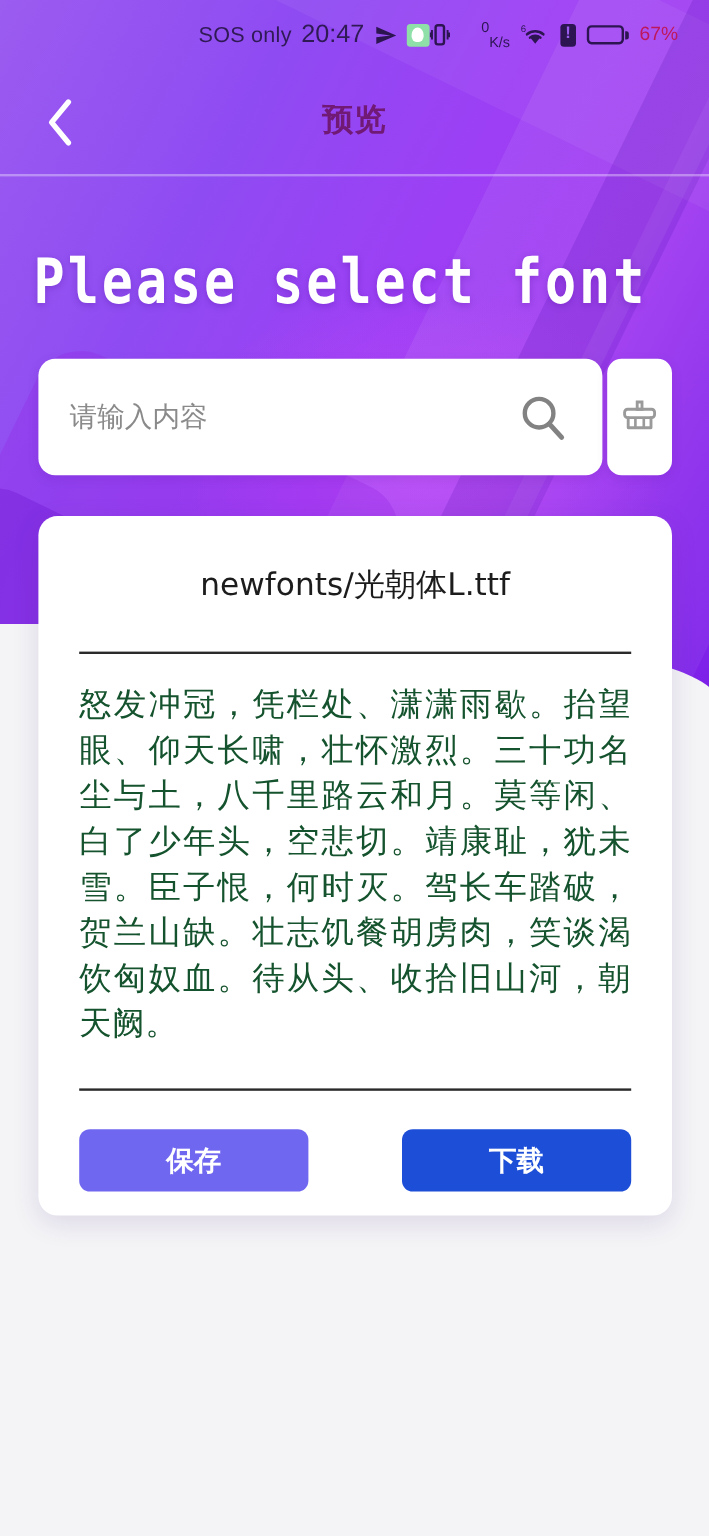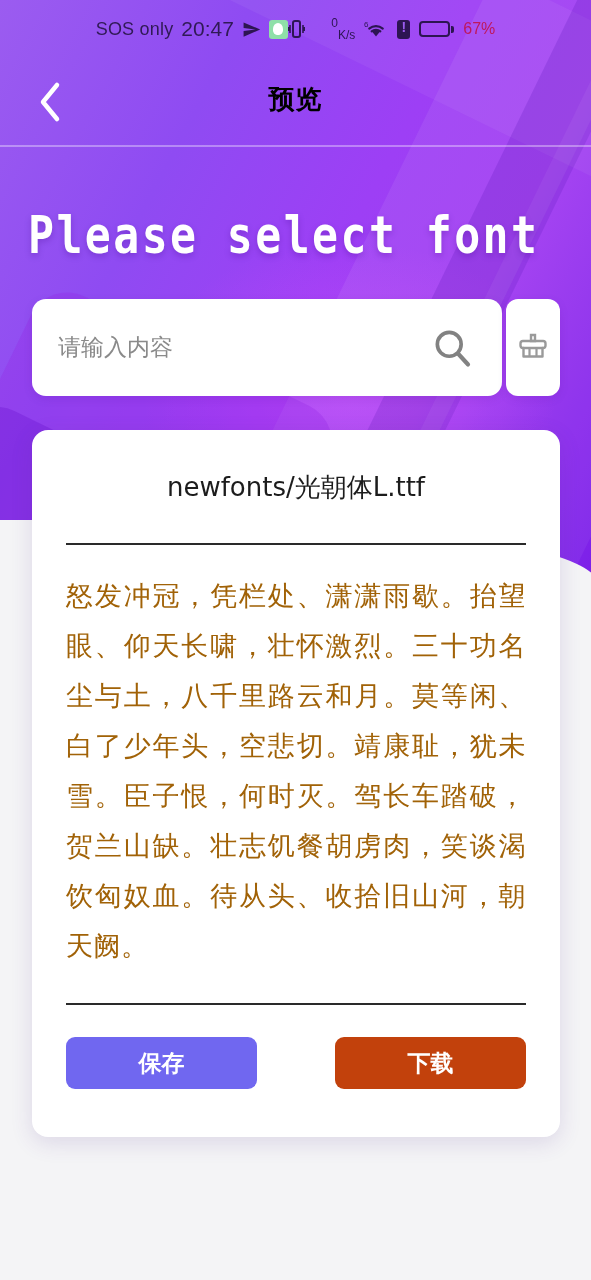--- a/index.html
+++ b/index.html
@@ -35,21 +35,21 @@
   .s3 { left:500px; top:-160px; width:200px; height:900px; background:rgba(255,255,255,.05); transform:rotate(26deg); }
   .s4 { left:-60px; top:330px;  width:330px; height:420px; background:rgba(150,40,230,.30); transform:rotate(26deg); border-radius:40px; }
   .s5 { left:-120px; top:440px; width:300px; height:380px; background:rgba(110,20,210,.35); transform:rotate(26deg); border-radius:40px; }
   .s6 { left:150px; top:-60px; width:520px; height:140px; background:rgba(255,255,255,.05); transform:rotate(26deg); }
   .glow { position:absolute; left:140px; top:240px; width:420px; height:300px;
           background:radial-gradient(ellipse at center, rgba(210,80,250,.45) 0%, rgba(210,80,250,0) 70%); }
 
   
   .statusbar {
     position:absolute; left:0; top:0; width:591px; height:58px;
-    display:flex; align-items:center; justify-content:center;
+    display:flex; align-items:center; justify-content:flex-end;
     padding:0 26px; color:#2b1550; font-size:20px; z-index:7;
   }
   .sb-left { display:flex; align-items:center; gap:8px; }
   .sb-carrier { font-size:18px; letter-spacing:.2px; color:#301a55; }
   .sb-clock { font-size:21px; color:#301a55; }
   .sb-send { width:19px; height:19px; fill:#2d1552; }
   .sb-chip { width:19px; height:19px; background:#8fe0a8; border-radius:3px; position:relative; }
   .sb-chip:after { content:""; position:absolute; left:4px; top:3px; width:10px; height:12px;
                    background:#fff; border-radius:50% 50% 40% 40%; }
   .sb-right { display:flex; align-items:center; gap:9px; color:#2d1552; }
@@ -63,21 +63,21 @@
   .sb-pct { font-size:16px; color:#be185d; }
   .sim { width:13px; height:19px; background:#2d1552; border-radius:3px; position:relative; }
   .sim:after { content:"!"; position:absolute; left:0; right:0; top:-1px; text-align:center;
                color:#9b5cf0; font-size:14px; font-weight:bold; }
 
   
   .navbar { position:absolute; left:0; top:58px; width:591px; height:88px; z-index:7; }
   .nav-back { position:absolute; left:26px; top:20px; width:48px; height:48px;
               display:flex; align-items:center; justify-content:center; cursor:pointer; }
   .nav-title { position:absolute; left:0; right:0; top:24px; text-align:center;
-               color:#000000; font-size:26px; font-weight:bold; letter-spacing:1px; }
+               color:#701a75; font-size:26px; font-weight:bold; letter-spacing:1px; }
   .nav-div { position:absolute; left:0; top:145px; width:591px; height:2px;
              background:rgba(255,255,255,.35); z-index:7; }
 
   
   .heading {
     position:absolute; left:28px; top:205px; z-index:7;
     color:#fff; font-size:44px; font-weight:bold; letter-spacing:2.5px;
     font-family:"DejaVu Sans Mono","Liberation Mono",monospace;
     transform:scaleY(1.18) scaleX(.98); transform-origin:left top;
     text-shadow:0 2px 6px rgba(60,0,130,.25);
@@ -99,38 +99,38 @@
   .search-icon { width:44px; height:44px; flex:0 0 44px; }
   .clearbtn {
     width:54px; background:#fff; border-radius:12px;
     display:flex; align-items:center; justify-content:center;
     box-shadow:0 3px 10px rgba(70,0,140,.12); cursor:pointer;
   }
 
   
   .card {
     position:absolute; left:32px; top:430px; width:528px;
-    background:#fff; border-radius:16px; padding:40px 34px 48px;
+    background:#fff; border-radius:16px; padding:40px 34px 20px;
     box-shadow:0 6px 22px rgba(80,40,140,.14); z-index:8;
   }
   .card-title { text-align:center; font-size:26px; color:#1c1c1c;
                 font-family:"DejaVu Sans","Liberation Sans",sans-serif; }
   .hr { height:2px; background:#2a2a2a; margin:38px 0 0; }
   .poem {
-    margin-top:26px; font-size:27px; line-height:50px; color:#a16207;
-    font-family:Liberation Sans, sans-serif;
+    margin-top:26px; font-size:27px; line-height:38px; color:#14532d;
+    font-family:Liberation Mono, monospace;
     text-align:justify; letter-spacing:.5px;
   }
   .hr2 { height:2px; background:#2a2a2a; margin-top:32px; }
   .btnrow { display:flex; justify-content:space-between; margin-top:32px; }
   .btn { width:191px; height:52px; border:none; border-radius:9px;
          color:#fff; font-size:23px; font-weight:bold; cursor:pointer;
          font-family:"Liberation Sans",sans-serif; }
   .btn-save { background:#7067f0; }
-  .btn-download { background:#c2410c; }
+  .btn-download { background:#1d4ed8; }
 </style>
 </head>
 <body>
 
 <div class="phone">
 
   <div class="hero">
     <div class="glow"></div>
     <div class="stripe s6"></div>
     <div class="stripe s1"></div>

